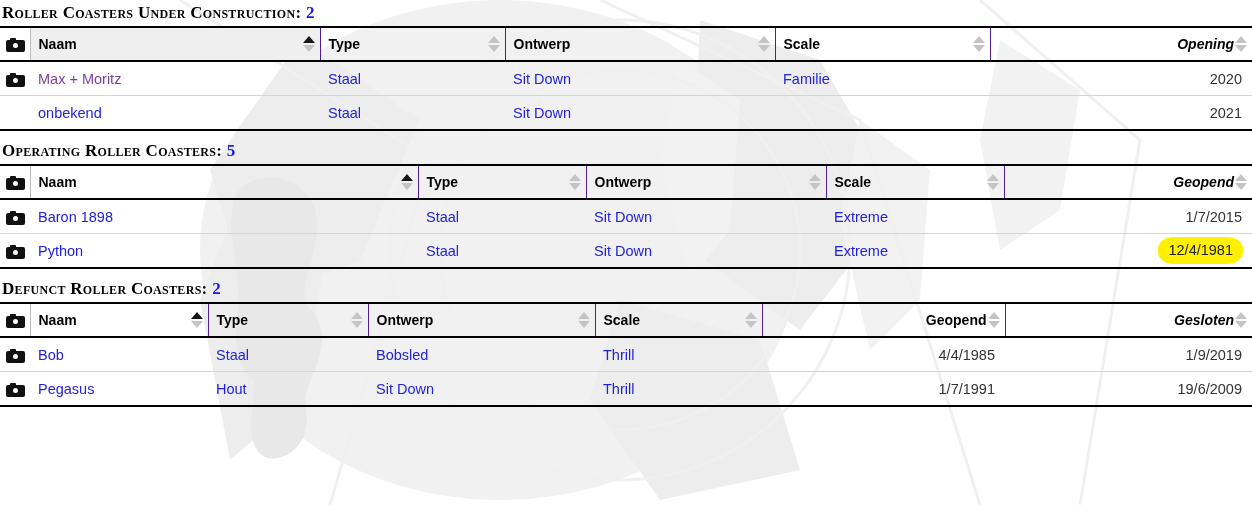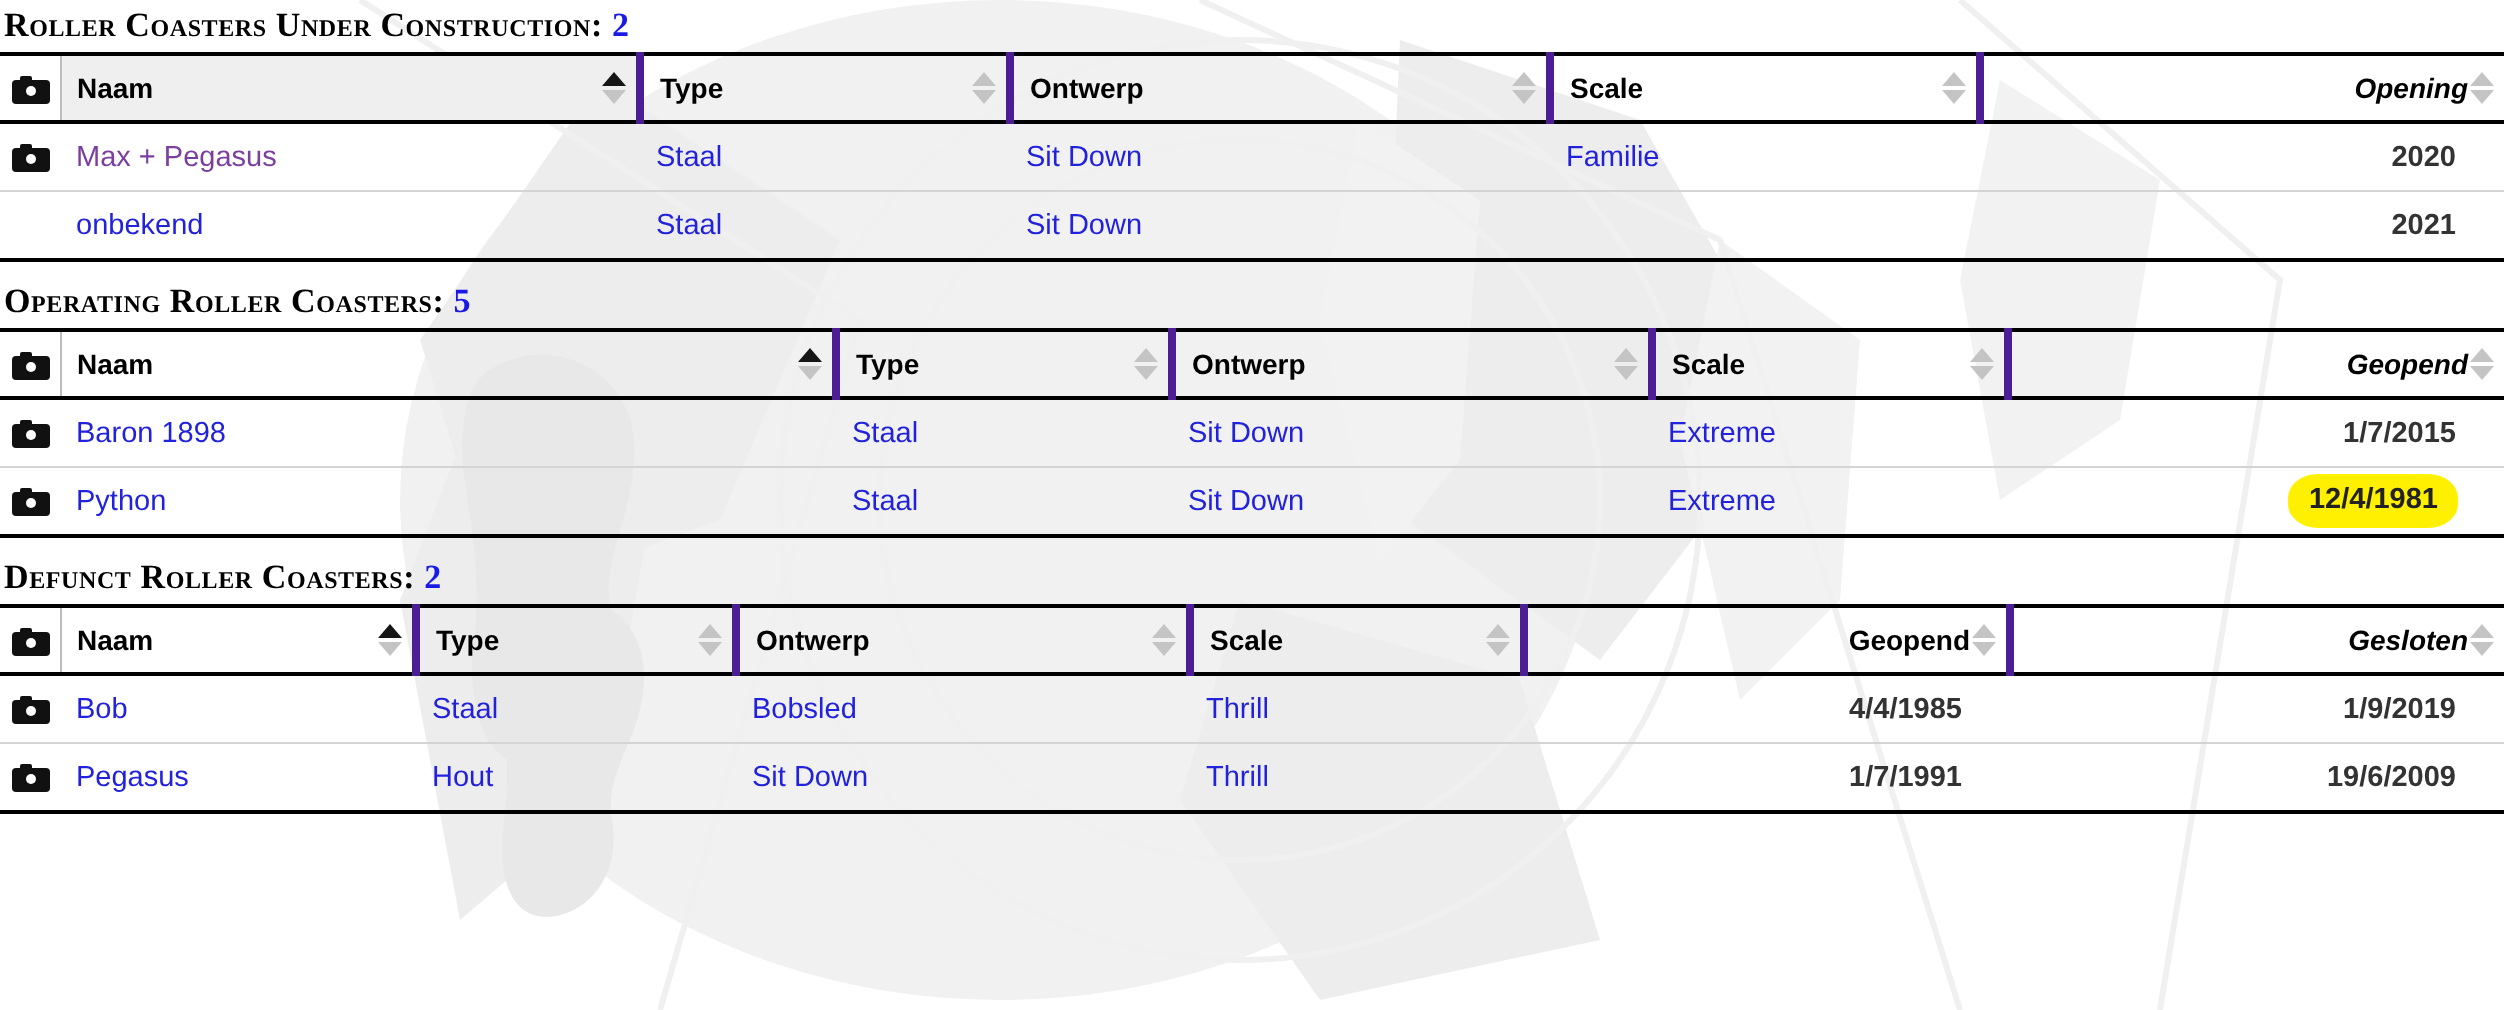--- a/index.html
+++ b/index.html
@@ -60,21 +60,21 @@
   }
 
   table.ct thead th {
     font-size: 14px;
     font-weight: bold;
     color: #000000;
     text-align: left;
     padding: 6px 6px 6px 8px;
     border-top: 2px solid #000000;
     border-bottom: 2px solid #000000;
-    border-right: 4px solid #4c1d95;
+    border-right: 1px solid #4c1d95;
     height: 20px;
     vertical-align: middle;
     position: relative;
     white-space: nowrap;
     background: transparent;
   }
   table.ct thead th.sorted { background: #efefef; }
   table.ct thead th.num { text-align: right; padding-right: 18px; }
   table.ct thead th.nob { border-right: none; font-style: italic; }
   table.ct thead th.camcol {
@@ -89,21 +89,21 @@
     border-bottom: 1px solid #d4d4d4;
     height: 19px;
     vertical-align: middle;
     white-space: nowrap;
     background: transparent;
     overflow: hidden;
     text-overflow: ellipsis;
   }
   table.ct tbody tr:last-child td { border-bottom: 2px solid #000000; }
   table.ct tbody td.camcol { padding: 7px 2px 7px 6px; width: 30px; }
-  table.ct tbody td.num { text-align: right; padding-right: 24px; color: #333333; font-weight: bold; }
+  table.ct tbody td.num { text-align: right; padding-right: 10px; color: #333333; }
 
   a.lk { color: #2222dd; text-decoration: none; }
   a.lk.visited { color: #7b3fa0; }
 
   
   .sortbox {
     position: absolute;
     right: 5px;
     top: 50%;
     transform: translateY(-50%);
@@ -264,21 +264,21 @@
           </th>
         </tr>
       </thead>
       <tbody>
         <tr>
           <td class="camcol">
             <span class="cam">
               <span class="body"></span><span class="bump"></span><span class="lens"></span>
             </span>
           </td>
-          <td><a class="lk visited" href="#">Max + Pegasus</a></td>
+          <td><a class="lk visited" href="#">Max + Moritz</a></td>
           <td><a class="lk" href="#">Staal</a></td>
           <td><a class="lk" href="#">Sit Down</a></td>
           <td><a class="lk" href="#">Familie</a></td>
           <td class="num">2020</td>
         </tr>
         <tr>
           <td class="camcol"></td>
           <td><a class="lk" href="#">onbekend</a></td>
           <td><a class="lk" href="#">Staal</a></td>
           <td><a class="lk" href="#">Sit Down</a></td>

